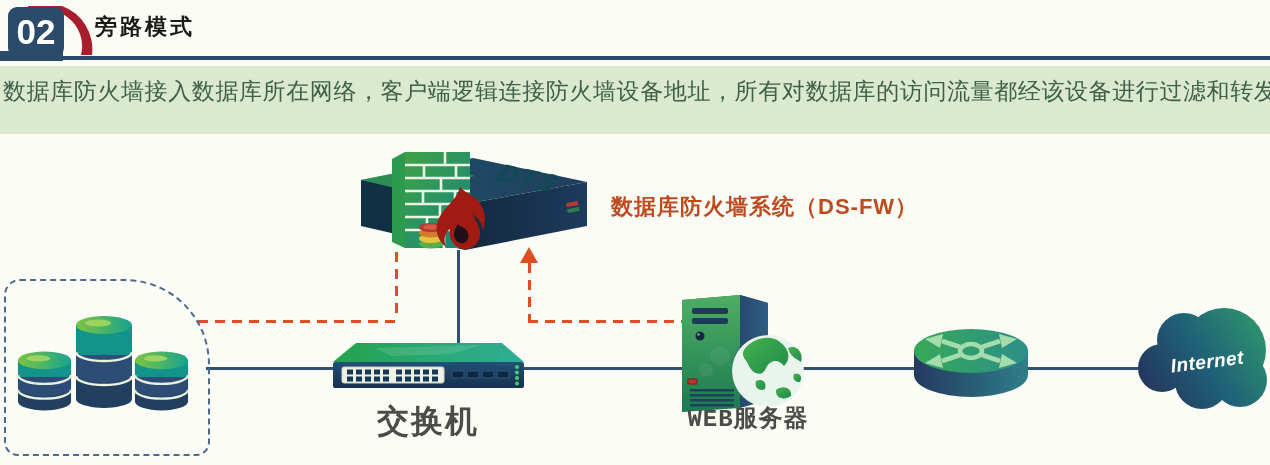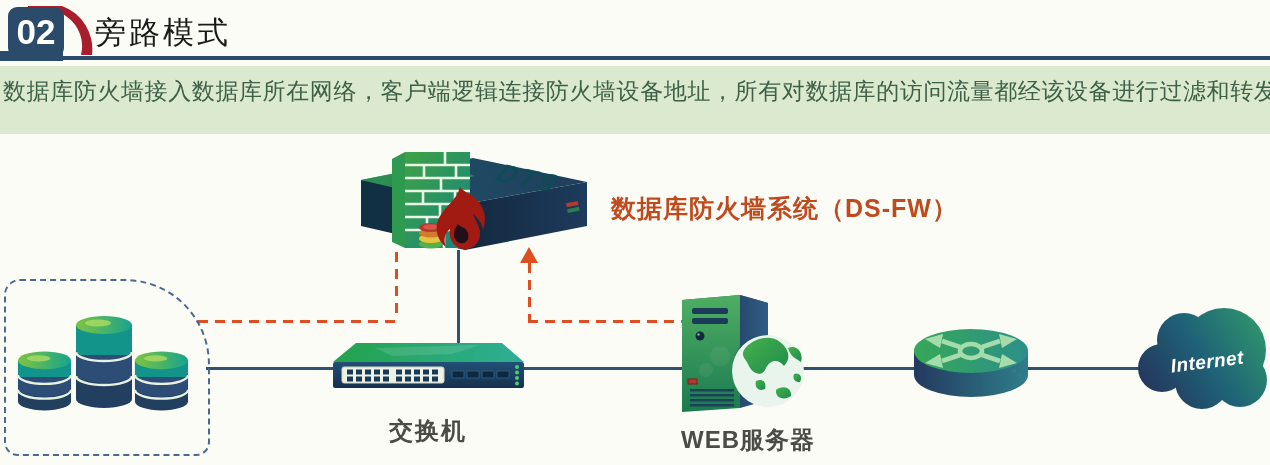--- a/index.html
+++ b/index.html
@@ -6,44 +6,44 @@
   body{font-family:"Liberation Sans","DejaVu Sans",sans-serif;}
   .page{position:relative;width:1270px;height:465px;background:var(--page-bg,#fcfcf6);overflow:hidden;}
   .abs{position:absolute;}
 
   
   .badge{left:8px;top:7px;width:56px;height:50px;background:var(--badge-navy);border-radius:9px;
          color:#fff;font-size:35px;font-weight:bold;display:flex;align-items:center;justify-content:center;z-index:5;}
   .badge-arc{left:2px;top:3px;z-index:4;}
   .rule-thick{left:0;top:51px;width:63px;height:10px;background:var(--badge-navy);z-index:3;}
   .rule-thin{left:63px;top:56px;width:1207px;height:4px;background:var(--badge-navy);z-index:3;}
-  .title{left:95px;top:12px;font-size:31px;font-weight:normal;color:var(--title-black);letter-spacing:3px;z-index:5;}
+  .title{left:95px;top:12px;font-size:22px;font-weight:bold;color:var(--title-black);letter-spacing:3px;z-index:5;}
 
   
   .band{left:0;top:66px;width:1270px;height:68px;background:var(--band-bg);z-index:2;}
   .band-text{position:absolute;left:3px;top:0;height:51px;line-height:51px;white-space:nowrap;
              font-size:23px;letter-spacing:0.6px;color:var(--band-text);}
 
   
   .line-h{left:206px;top:367px;width:1000px;height:3px;background:var(--line-navy);z-index:1;}
   .line-v{left:457px;top:250px;width:3px;height:96px;background:var(--line-navy);z-index:1;}
   .dash-h{height:3px;background:repeating-linear-gradient(90deg,var(--accent-orange) 0 10px,transparent 10px 17px);z-index:1;}
   .dash-v{width:3px;background:repeating-linear-gradient(180deg,var(--accent-orange) 0 10px,transparent 10px 17px);z-index:1;}
   .arrow-up{left:520px;top:247px;width:0;height:0;border-left:9px solid transparent;border-right:9px solid transparent;
             border-bottom:16px solid var(--accent-orange);z-index:1;}
 
   .db-box{left:4px;top:279px;width:202px;height:173px;border:2.5px dashed var(--box-blue);
           border-radius:16px 85px 14px 14px;z-index:1;}
 
   .dev{z-index:2;}
   .lbl{z-index:3;font-weight:600;color:var(--label-gray);text-align:center;letter-spacing:2px;}
   .lbl-db{left:4px;top:414px;width:202px;font-size:23px;}
-  .lbl-sw{left:348px;top:415px;width:160px;font-size:24px;}
-  .lbl-web{left:658px;top:424px;width:180px;font-size:24px;letter-spacing:1px;}
-  .fw-label{left:611px;top:192px;font-size:25px;font-weight:bold;color:var(--label-red);z-index:3;letter-spacing:1px;}
+  .lbl-sw{left:348px;top:400px;width:160px;font-size:32px;}
+  .lbl-web{left:658px;top:402px;width:180px;font-size:24px;letter-spacing:1px;font-family:Liberation Mono, monospace;}
+  .fw-label{left:611px;top:192px;font-size:22px;font-weight:bold;color:var(--label-red);z-index:3;letter-spacing:1px;}
 </style>
 </head>
 <body>
 
 <div class="page">
 
   <svg width="0" height="0" class="abs" aria-hidden="true">
     <defs>
       <linearGradient id="cylTop" x1="0" y1="0" x2="1" y2="0">
         <stop offset="0" stop-color="#7cc441"></stop>

